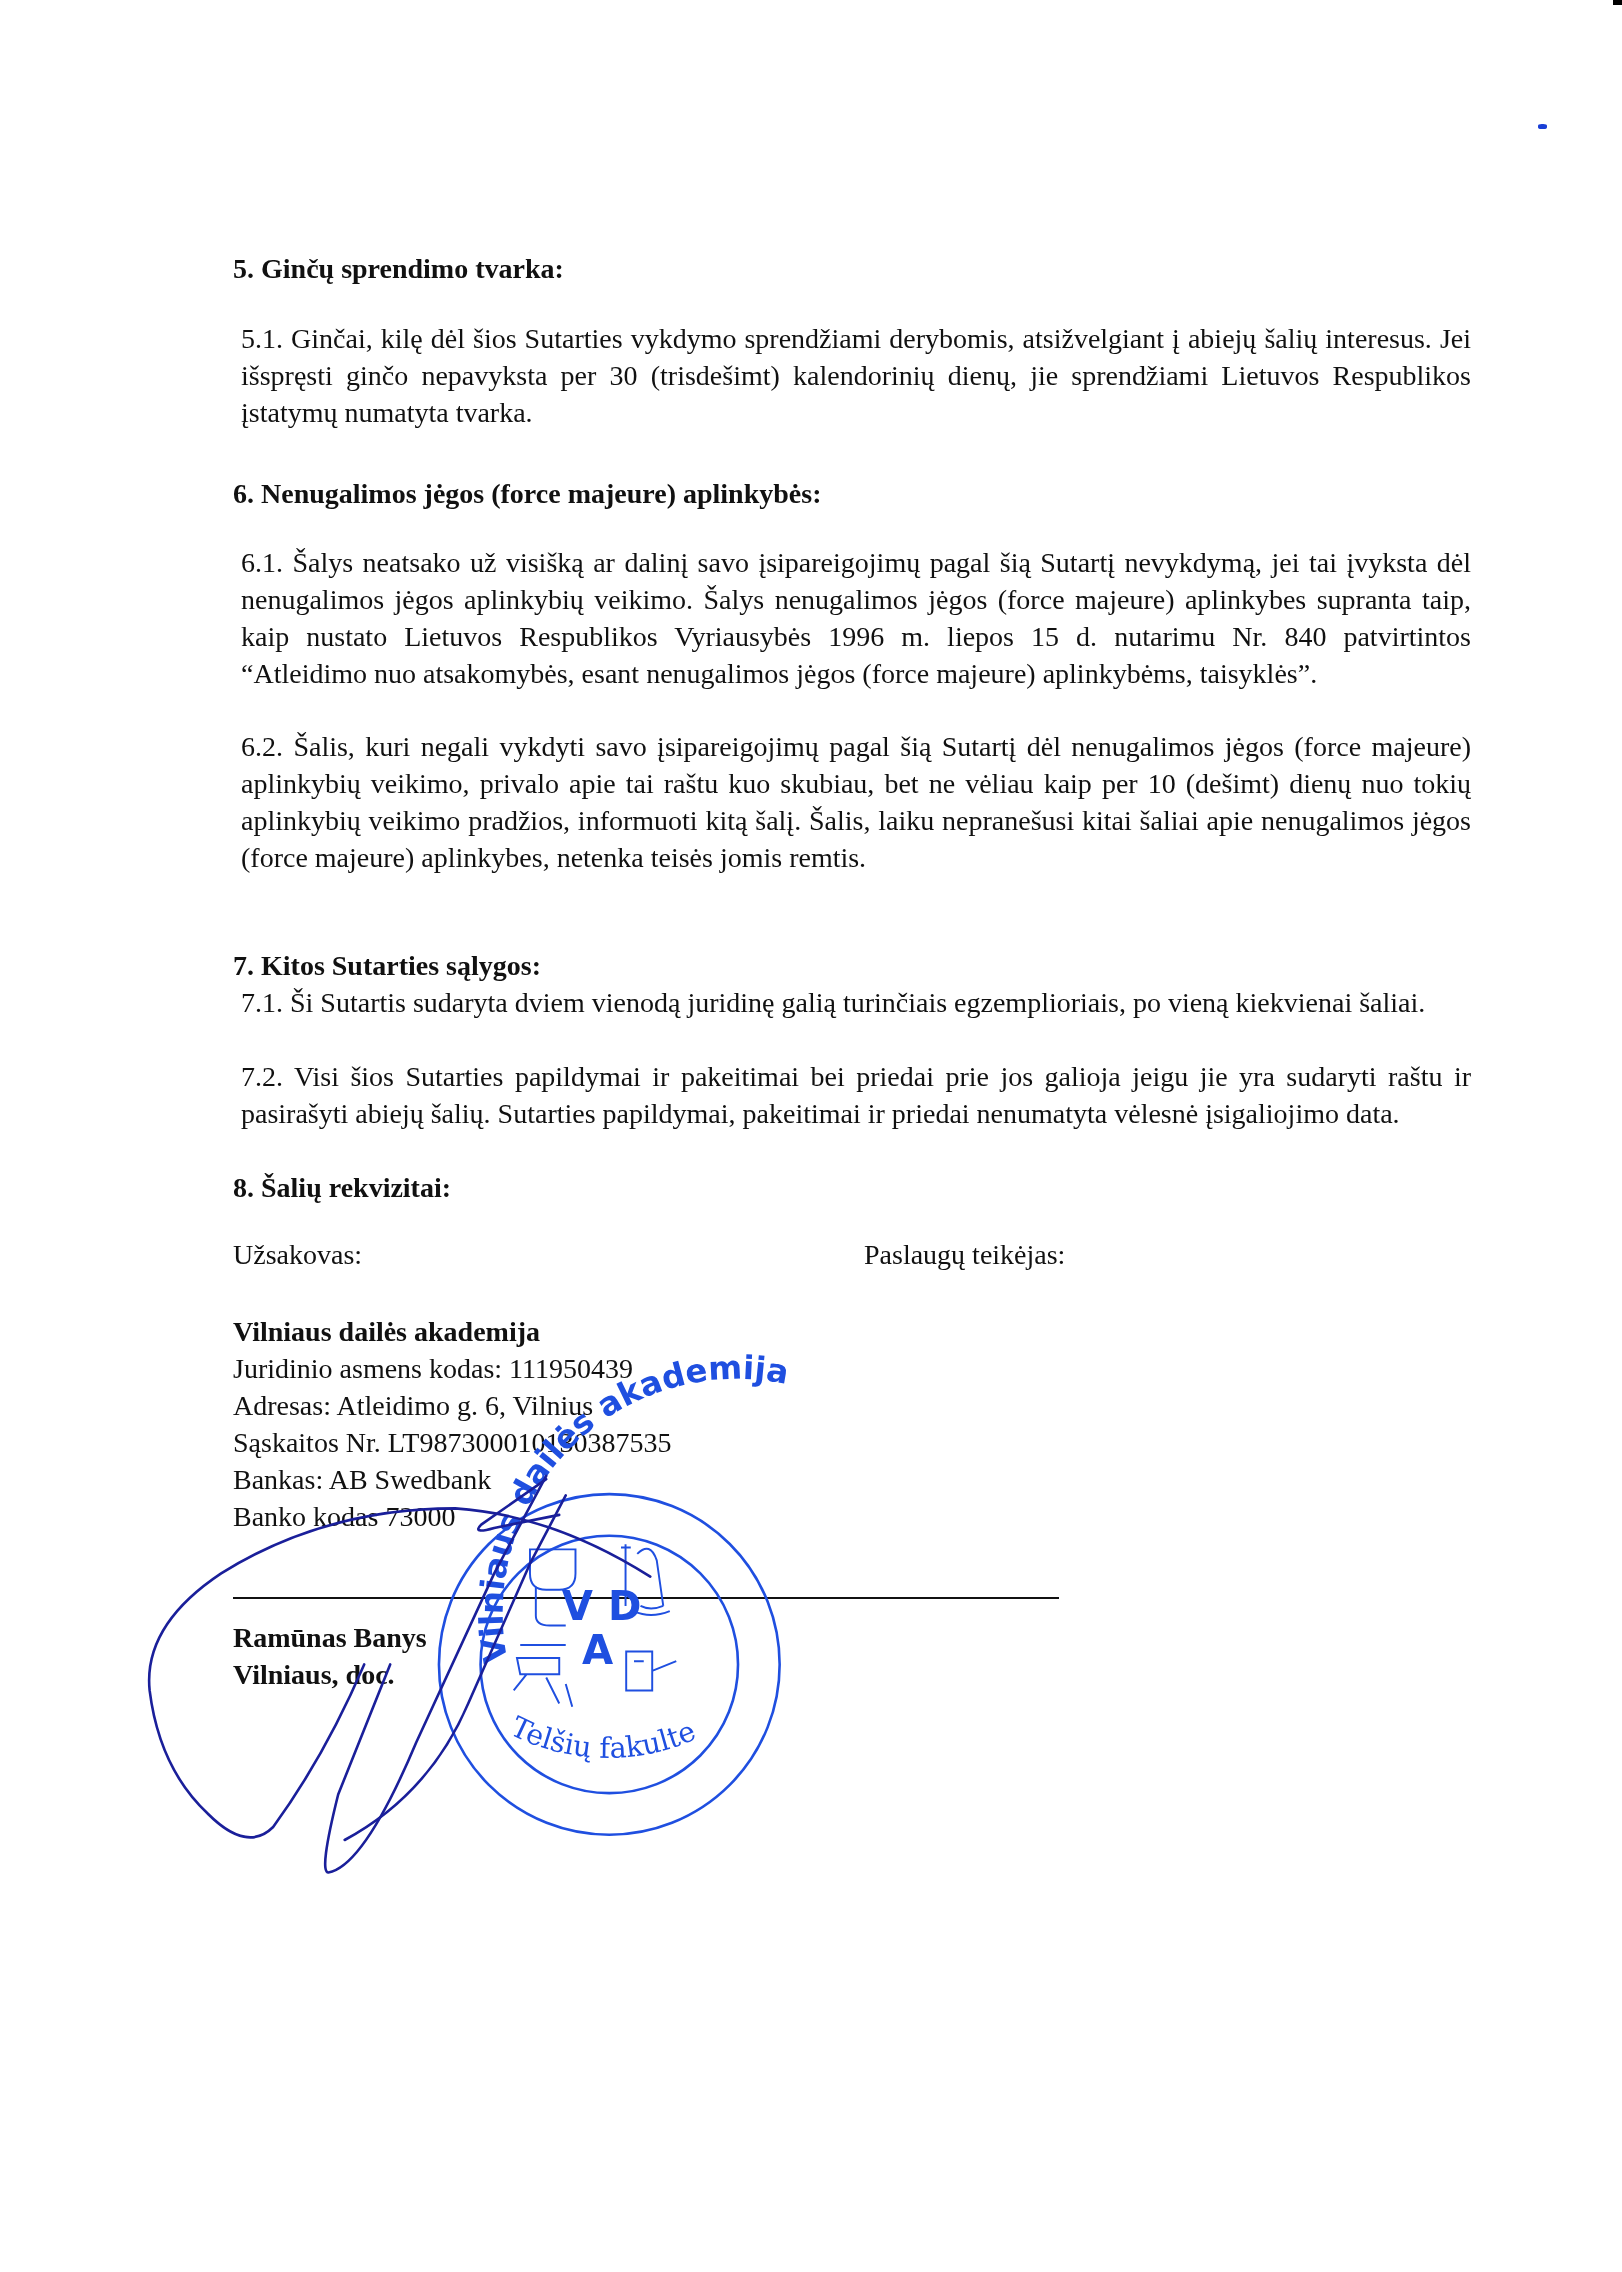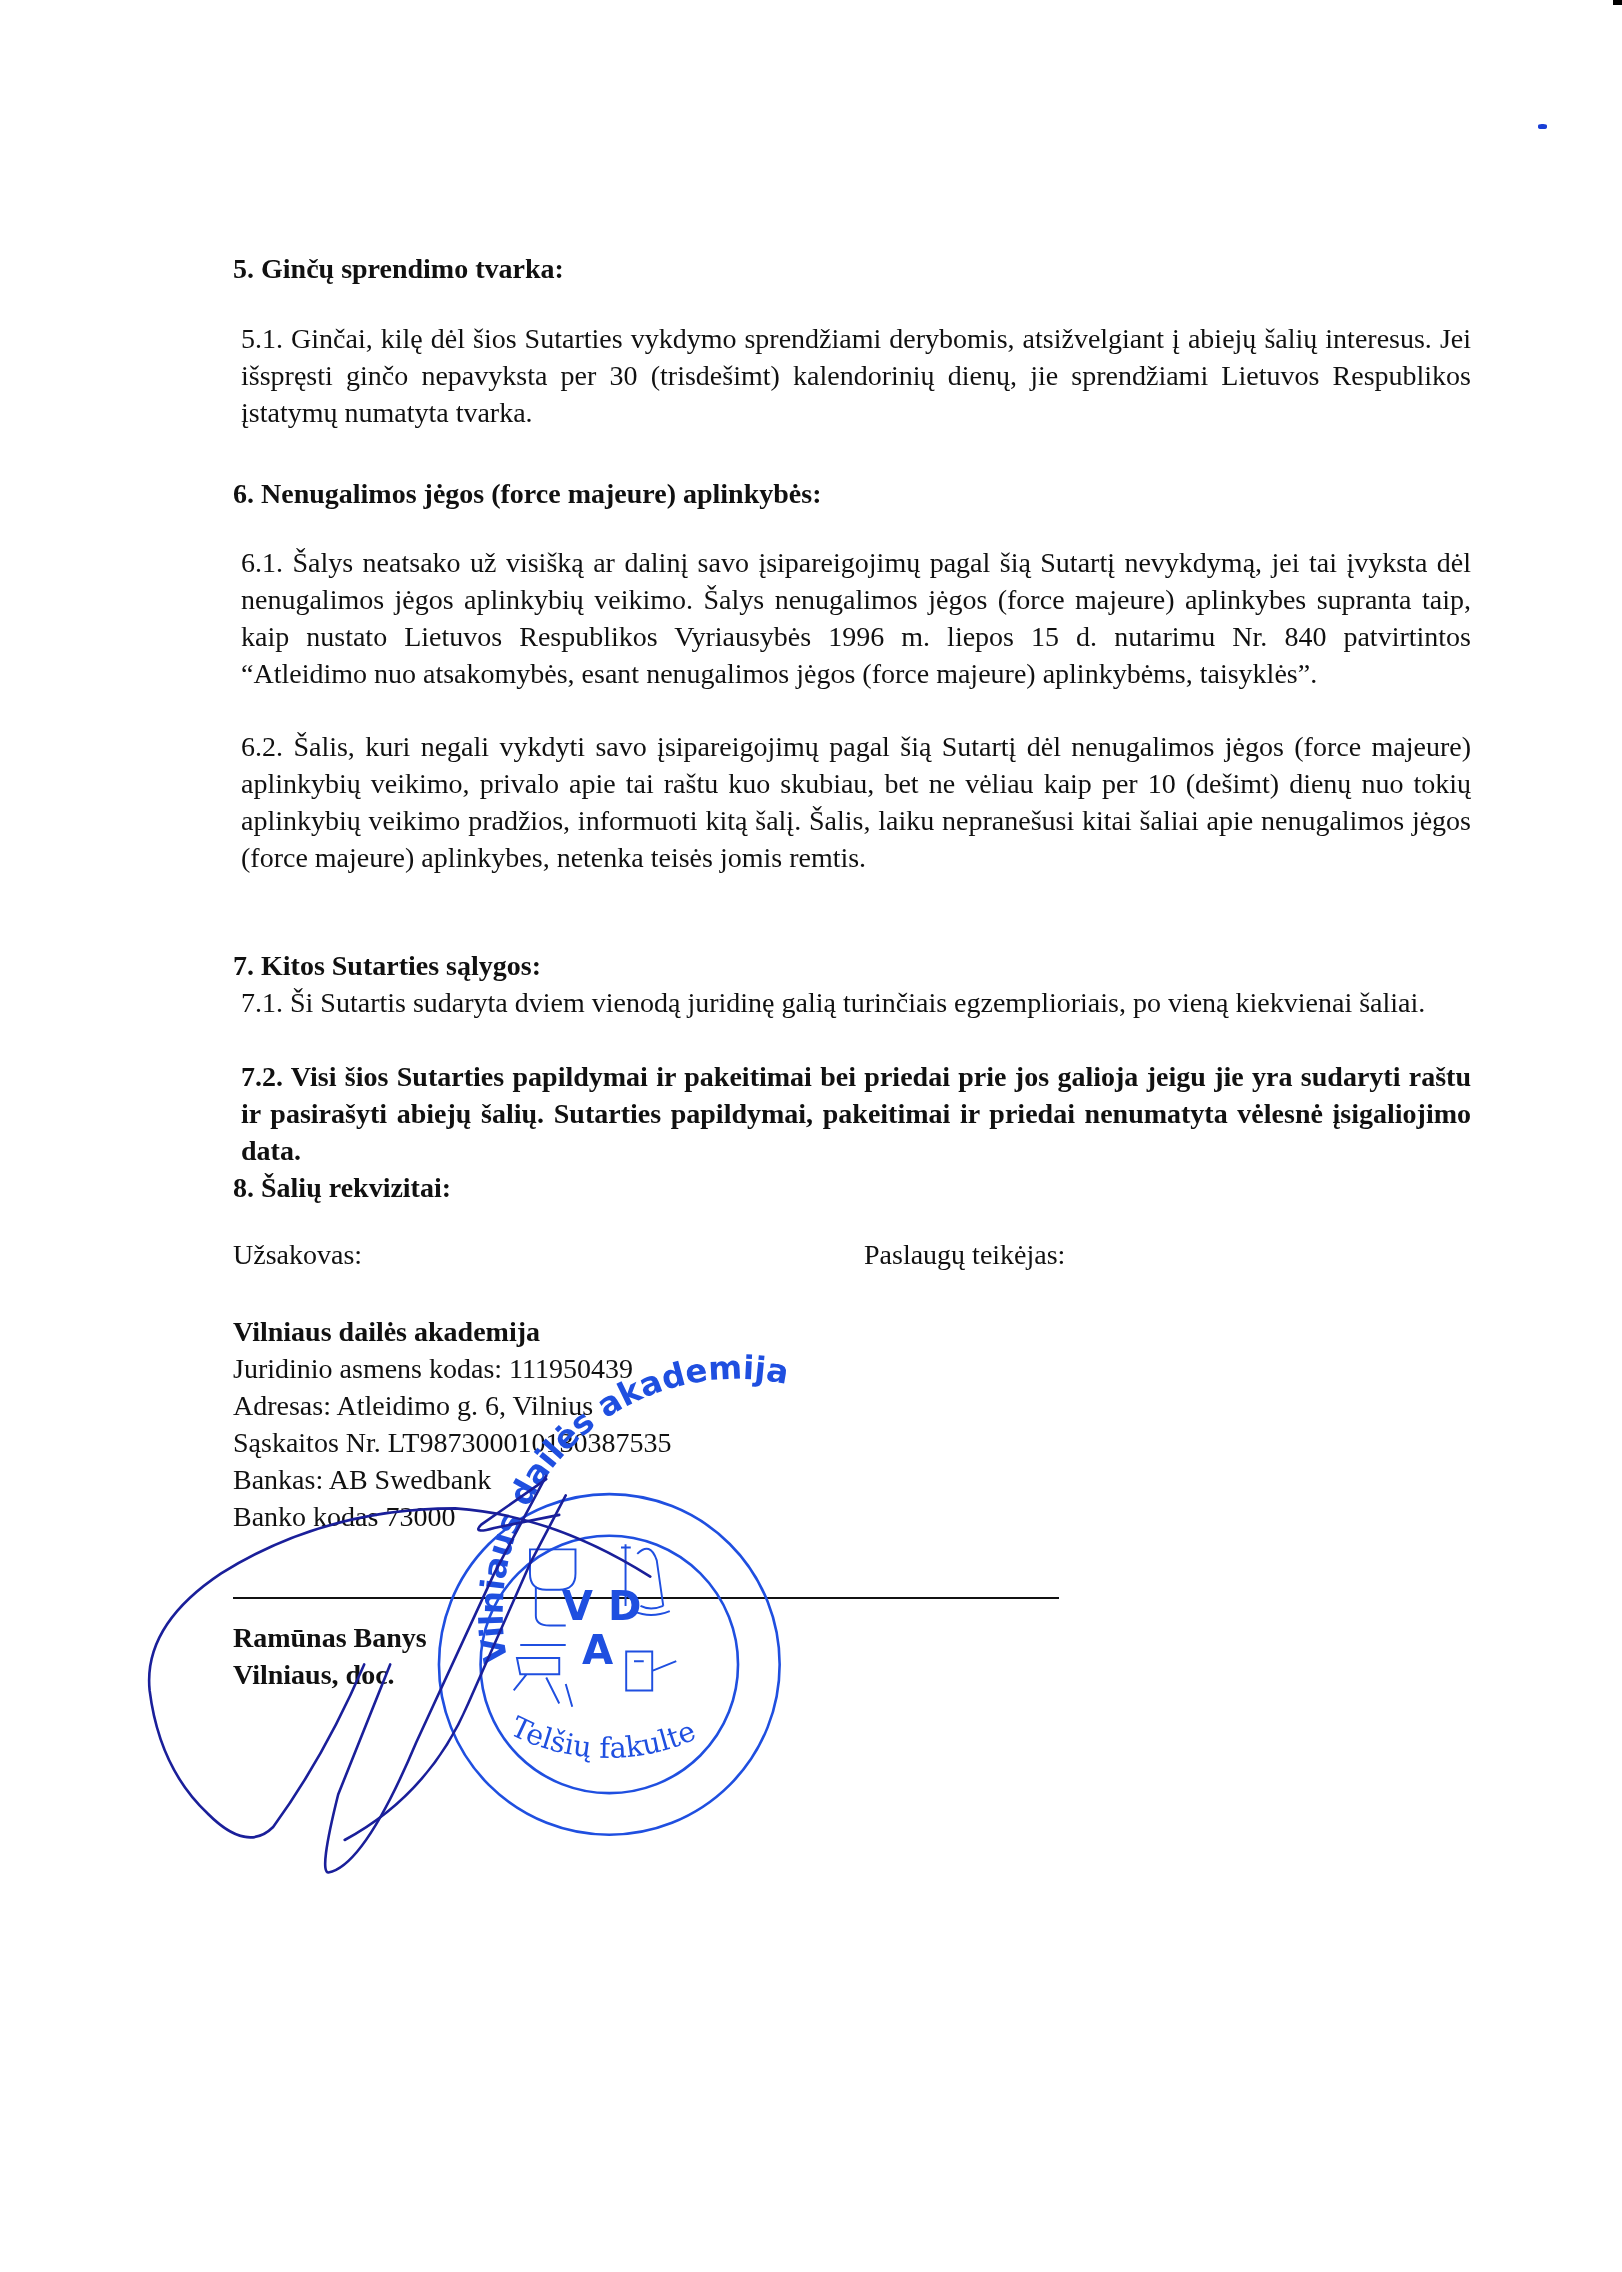--- a/index.html
+++ b/index.html
@@ -28,21 +28,21 @@
 
     <div class="block h" style="top:250px;">5. Ginčų sprendimo tvarka:</div>
     <div class="block just" style="top:320px;">5.1. Ginčai, kilę dėl šios Sutarties vykdymo sprendžiami derybomis, atsižvelgiant į abiejų šalių interesus. Jei išspręsti ginčo nepavyksta per 30 (trisdešimt) kalendorinių dienų, jie sprendžiami Lietuvos Respublikos įstatymų numatyta tvarka.</div>
 
     <div class="block h" style="top:475px;">6. Nenugalimos jėgos (force majeure) aplinkybės:</div>
     <div class="block just" style="top:544px;">6.1. Šalys neatsako už visišką ar dalinį savo įsipareigojimų pagal šią Sutartį nevykdymą, jei tai įvyksta dėl nenugalimos jėgos aplinkybių veikimo. Šalys nenugalimos jėgos (force majeure) aplinkybes supranta taip, kaip nustato Lietuvos Respublikos Vyriausybės 1996 m. liepos 15 d. nutarimu Nr. 840 patvirtintos “Atleidimo nuo atsakomybės, esant nenugalimos jėgos (force majeure) aplinkybėms, taisyklės”.</div>
     <div class="block just" style="top:728px;">6.2. Šalis, kuri negali vykdyti savo įsipareigojimų pagal šią Sutartį dėl nenugalimos jėgos (force majeure) aplinkybių veikimo, privalo apie tai raštu kuo skubiau, bet ne vėliau kaip per 10 (dešimt) dienų nuo tokių aplinkybių veikimo pradžios, informuoti kitą šalį. Šalis, laiku nepranešusi kitai šaliai apie nenugalimos jėgos (force majeure) aplinkybes, netenka teisės jomis remtis.</div>
 
     <div class="block h" style="top:947px;">7. Kitos Sutarties sąlygos:</div>
     <div class="block just" style="top:984px;">7.1. Ši Sutartis sudaryta dviem vienodą juridinę galią turinčiais egzemplioriais, po vieną kiekvienai šaliai.</div>
-    <div class="block just" style="top:1058px;font-weight:bold;">7.2. Visi šios Sutarties papildymai ir pakeitimai bei priedai prie jos galioja jeigu jie yra sudaryti raštu ir pasirašyti abiejų šalių. Sutarties papildymai, pakeitimai ir priedai nenumatyta vėlesnė įsigaliojimo data.</div>
+    <div class="block just" style="top:1058px;">7.2. Visi šios Sutarties papildymai ir pakeitimai bei priedai prie jos galioja jeigu jie yra sudaryti raštu ir pasirašyti abiejų šalių. Sutarties papildymai, pakeitimai ir priedai nenumatyta vėlesnė įsigaliojimo data.</div>
 
     <div class="block h" style="top:1169px;">8. Šalių rekvizitai:</div>
 
     <div class="block" style="top:1236px;">
       <span>Užsakovas:</span>
       <span class="col-right">Paslaugų teikėjas:</span>
     </div>
 
     <div class="block" style="top:1313px;">
       <span class="line h">Vilniaus dailės akademija</span>

